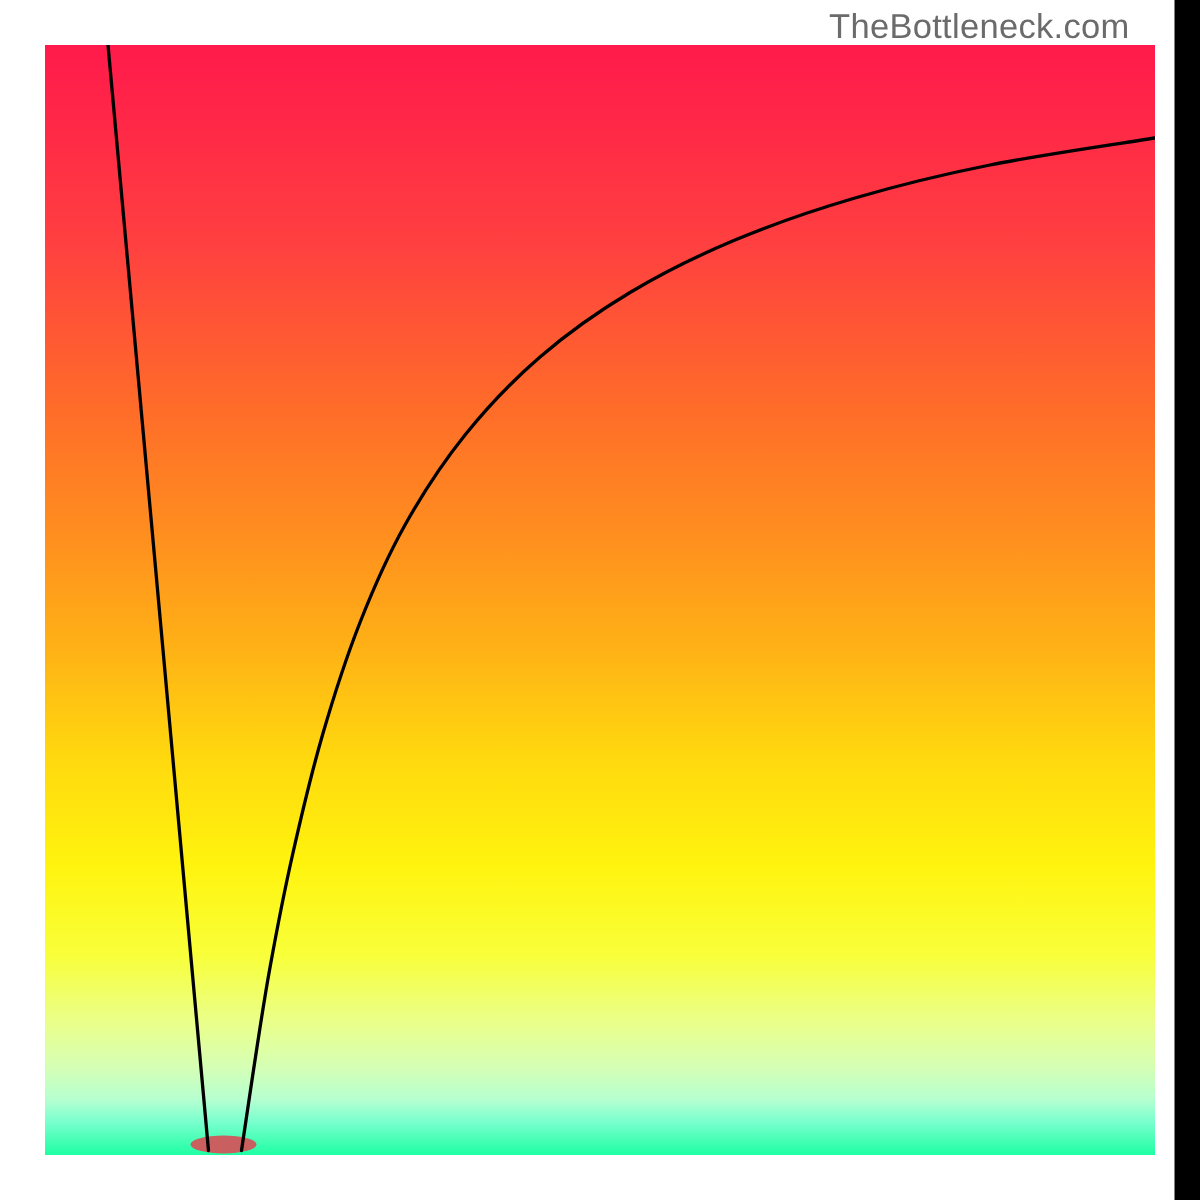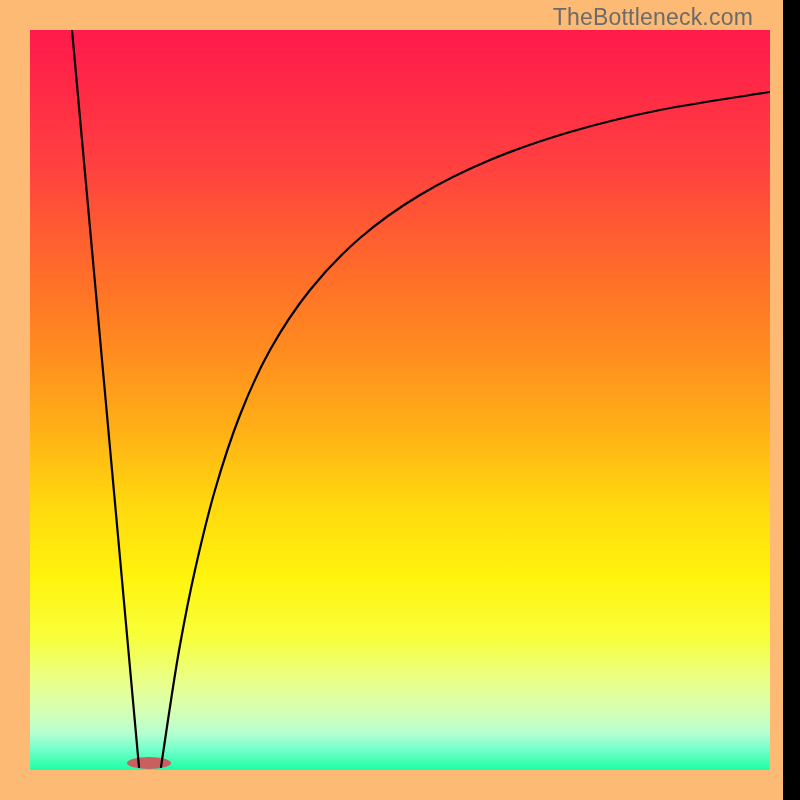--- a/index.html
+++ b/index.html
@@ -8,21 +8,21 @@
     width: 800px;
     height: 800px;
     overflow: hidden;
     background: #000;
     font-family: Arial, Helvetica, sans-serif;
   }
   .frame {
     position: relative;
     width: 783px;
     height: 800px;
-    background: #fdba74;
+    background: #ffffff;
   }
   .plot-area {
     position: absolute;
     left: 30px;
     top: 30px;
     width: 740px;
     height: 740px;
     background: linear-gradient(
       to bottom,
       #ff1a4b 0%,

